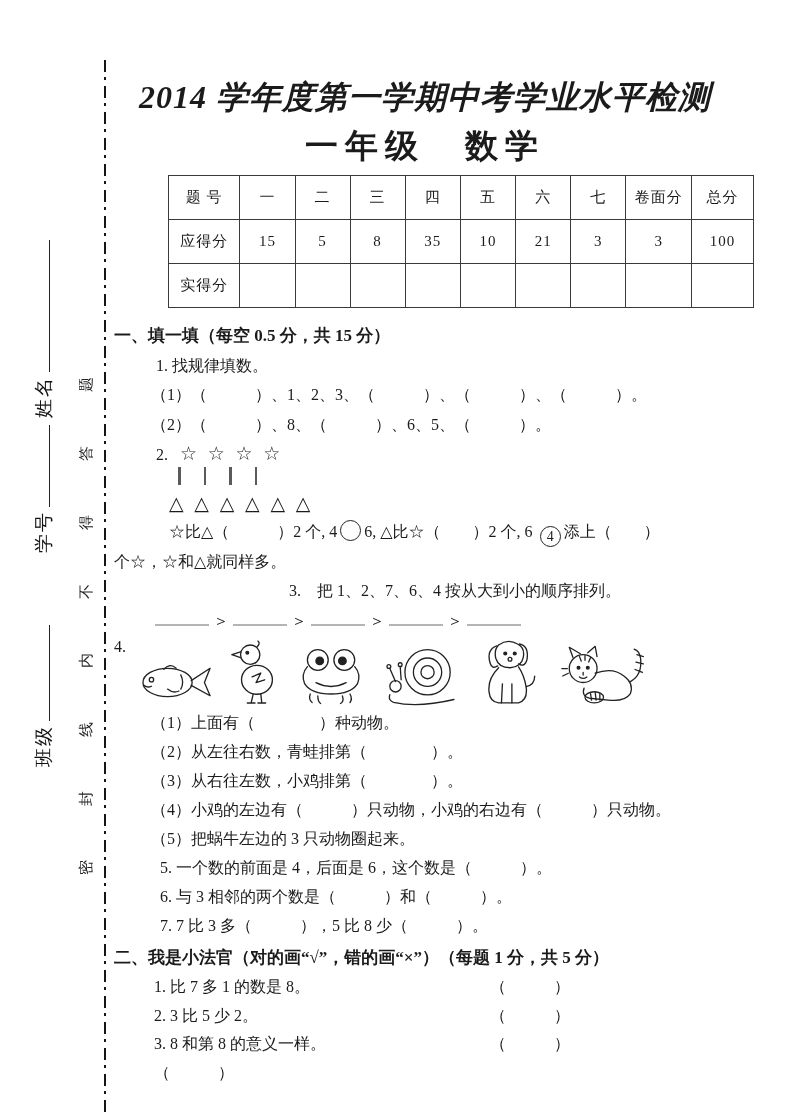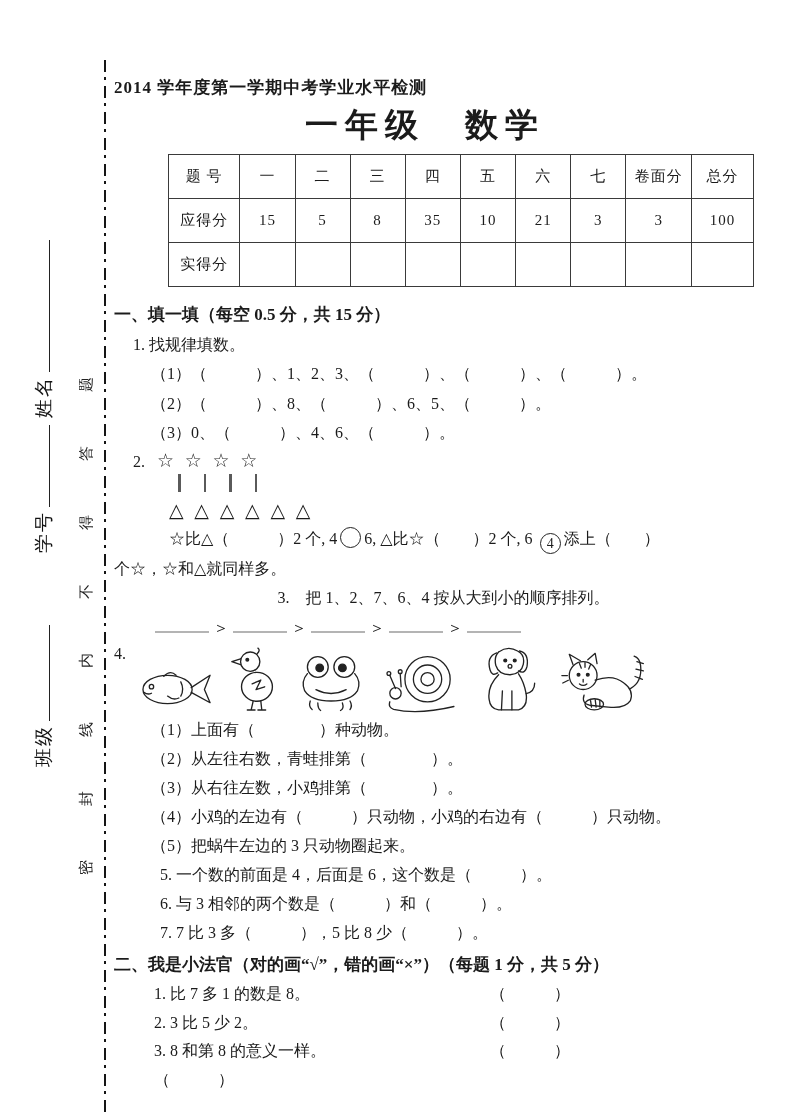--- a/index.html
+++ b/index.html
@@ -21,31 +21,31 @@
   .side-label .rule{
     display:inline-block;border-bottom:1.3px solid #222;height:4px;margin-left:4px;
   }
   .rule-name{width:132px}.rule-id{width:82px}.rule-class{width:96px}
   .seal-text{
     position:absolute;left:96px;top:856px;transform-origin:left bottom;transform:rotate(-90deg);
     white-space:nowrap;font-size:15px;letter-spacing:54px;color:#222;
   }
   
   .content{position:absolute;left:114px;top:70px;width:640px;}
-  .title1{font-size:17px;font-weight:bold;letter-spacing:1px;margin:6px 18px 0 0;}
+  .title1{font-size:32px;font-weight:bold;text-align:center;letter-spacing:1px;margin:6px 18px 0 0;font-style:italic;}
   .title2{font-size:33px;font-weight:bold;text-align:center;letter-spacing:7px;margin:4px 18px 6px 0;}
   table.score{border-collapse:collapse;table-layout:fixed;margin-left:54px;margin-top:6px;}
   table.score td{
     border:1.2px solid #3a3a3a;height:27px;text-align:center;vertical-align:middle;
     font-size:15px;padding:8px;letter-spacing:1px;
   }
   .c0{width:70px}.cn{width:47px}.c8{width:62px}.c9{width:53px}
   .sec-heading{font-weight:bold;font-size:17px;margin-top:13px;height:30px;line-height:30px;font-family:Liberation Serif, serif;}
   .line{height:29px;line-height:29px;}
-  .ml25{margin-left:19px}.ml30{margin-left:46px}.ml37{margin-left:37px}.ml55{margin-left:55px}.ml40{margin-left:40px}
+  .ml25{margin-left:42px}.ml30{margin-left:46px}.ml37{margin-left:37px}.ml55{margin-left:55px}.ml40{margin-left:40px}
   .stars{font-size:19px;letter-spacing:3px;}
   .tally-row{height:24px;margin-left:64px;}
   .tally-bar{display:inline-block;width:2.5px;height:18px;background:#5a5a5a;margin-right:19px;vertical-align:top;}
   .tris{font-size:19px;letter-spacing:3px;}
   .cmp-circle{
     display:inline-block;width:19px;height:19px;border:1.5px solid #222;border-radius:50%;
     text-align:center;line-height:19px;font-size:14px;vertical-align:-4px;margin:0 3px;letter-spacing:0;
   }
   .blank{display:inline-block;width:54px;height:15px;border-bottom:2px solid #b4b4b4;margin:0 1px;}
   .gt{margin:0 3px;color:#222;}
@@ -114,21 +114,20 @@
       <td></td>
     </tr>
   </tbody>
     </table>
 
   <div class="sec-heading">一、填一填（每空 0.5 分，共 15 分）</div>
 
   <div class="line ml25">1. 找规律填数。</div>
   <div class="line ml37" style="height:30px;line-height:30px;">（1）（　　　）、1、2、3、（　　　）、（　　　）、（　　　）。</div>
   <div class="line ml37" style="height:30px;line-height:30px;">（2）（　　　）、8、（　　　）、6、5、（　　　）。</div>
-  <div class="line ml37" style="height:28px;line-height:28px;">（3）0、（　　　）、4、6、（　　　）。</div>
 
   <div class="line ml25" style="height:27px;line-height:27px;">
     <span>2.</span>&nbsp;&nbsp;
     <span class="stars">☆ ☆ ☆ ☆</span>
   </div>
   <div class="tally-row">
     <span class="tally-bar"></span>
     <span class="tally-bar"></span>
     <span class="tally-bar"></span>
     <span class="tally-bar"></span>

